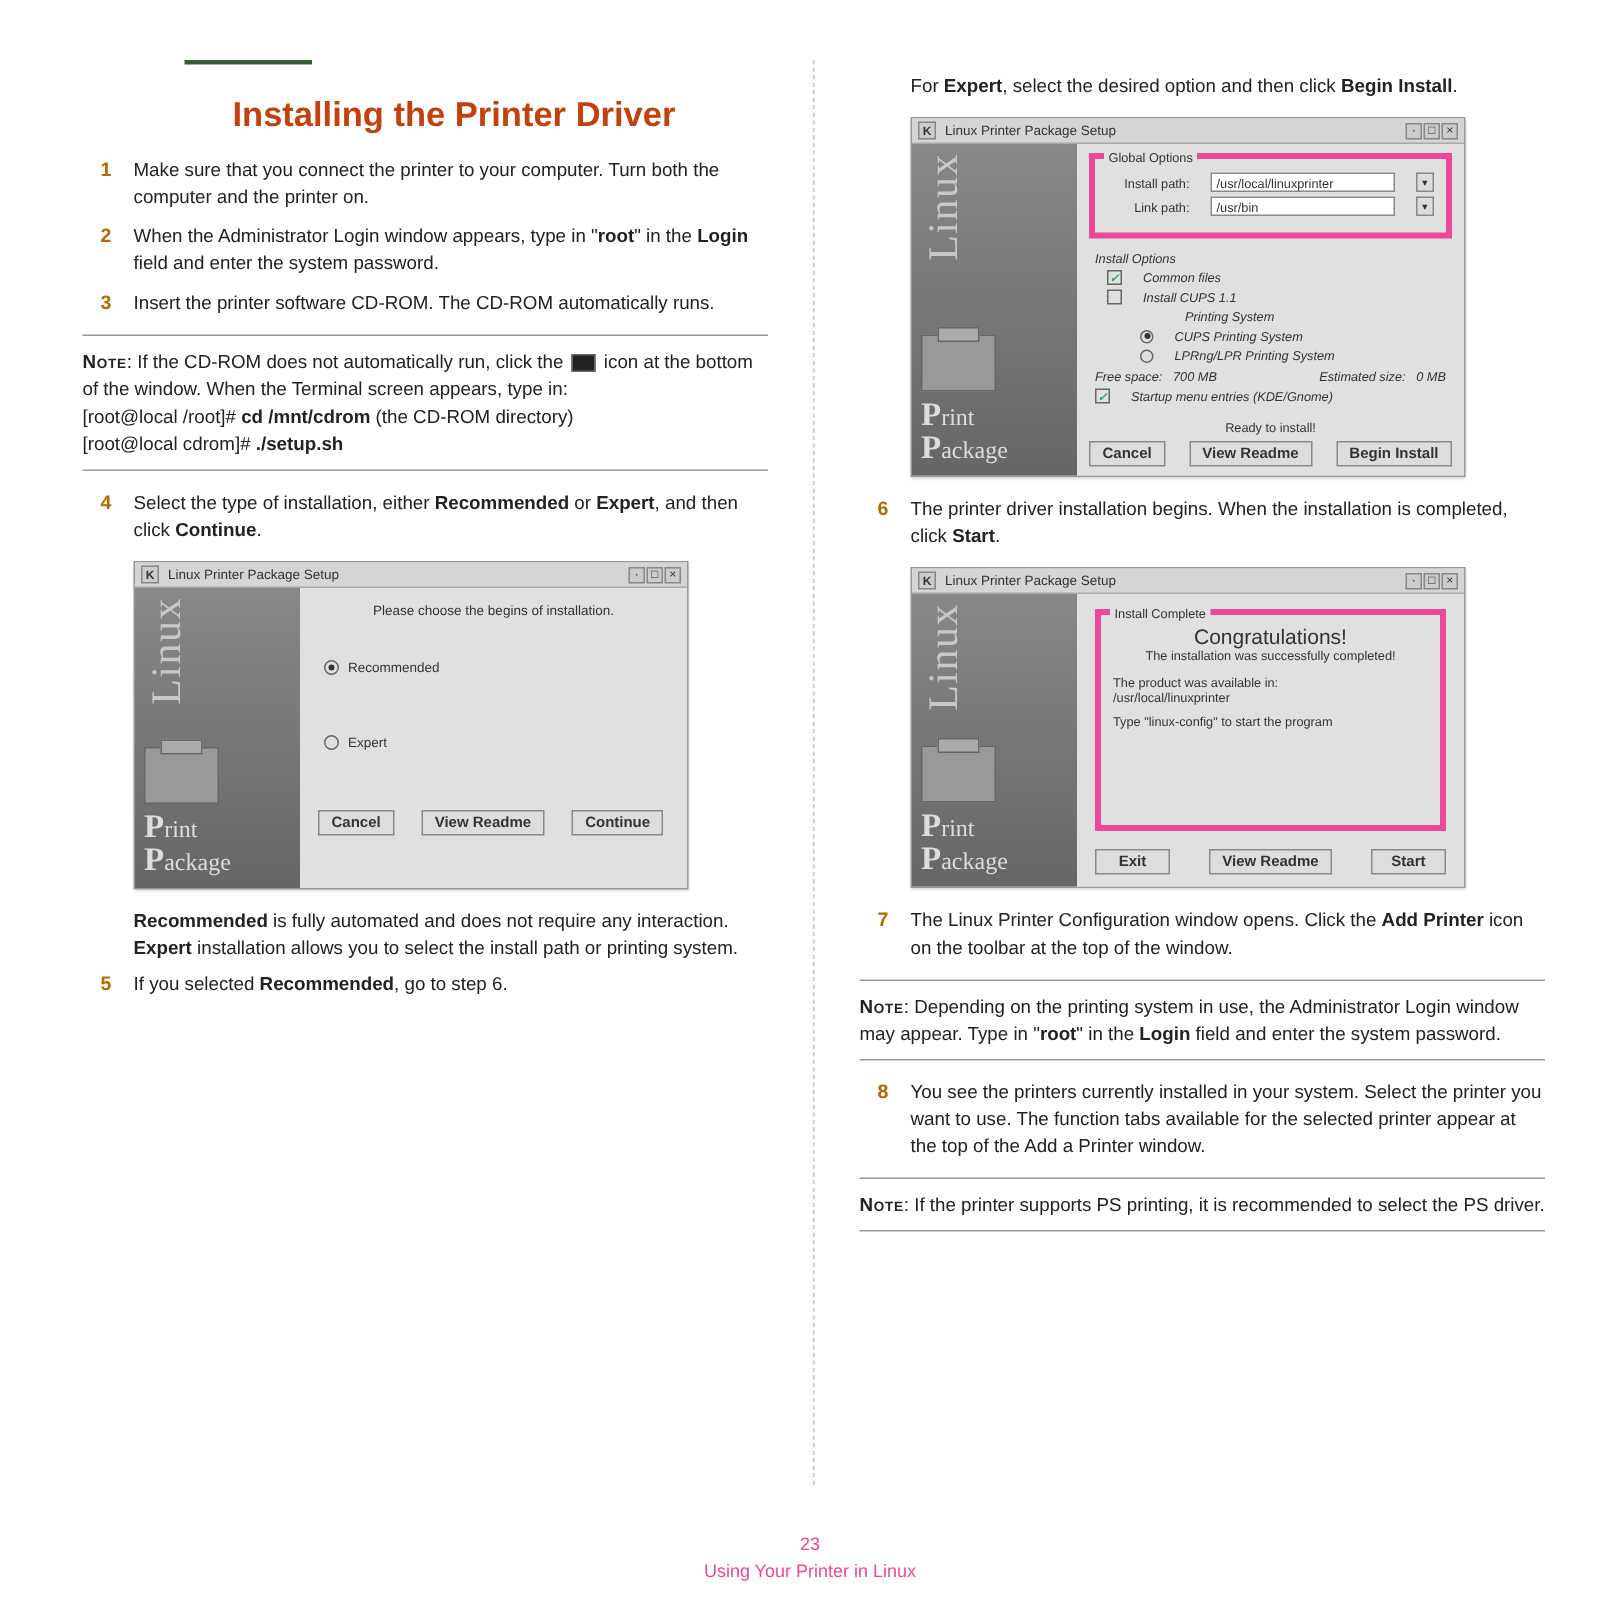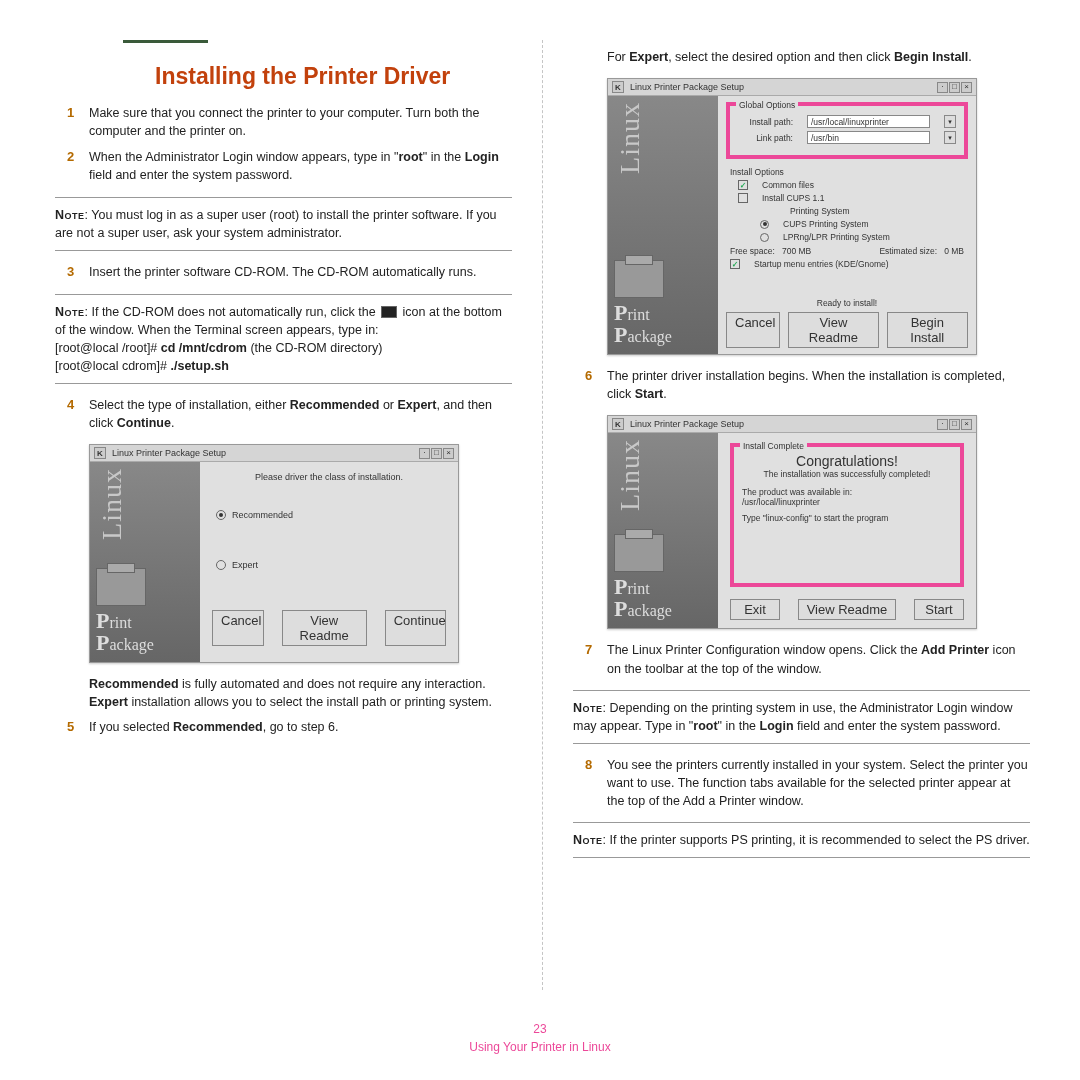--- a/index.html
+++ b/index.html
@@ -151,36 +151,36 @@
   .radio-row { display:flex; align-items:center; gap:6px; margin: 10px 0 10px 4px; }
   .radio {
     width:10px; height:10px; border-radius:50%; border:1px solid #666;
     display:inline-flex; align-items:center; justify-content:center;
   }
   .radio.sel::after { content:""; width:4px; height:4px; border-radius:50%; background:#333; }
   .btn-row { display:flex; gap:8px; margin-top:auto; justify-content:flex-start; }
   .btn-row.sp { justify-content: space-between; }
   .btn {
     border:1px solid #888; background:#ddd; padding:2px 8px;
-    font-size:13px; min-width:50px; text-align:center;
+    font-size:10px; min-width:50px; text-align:center;font-weight:bold;
   }
   .fs {
     border:4px solid #ec4899; padding:6px 8px 8px; margin-bottom:6px; position:relative;
   }
   .fs-legend {
     position:absolute; top:-6px; left:6px; background:#e0e0e0; padding:0 3px;
     font-size:8.5px;
   }
   .field-row { display:flex; align-items:center; gap:14px; margin:3px 0; font-size:8.5px;}
   .field-row .lbl { width:55px; text-align:right; }
   .field-row .inp { flex:1; background:#fff; border:1px solid #888; padding:1px 3px; height:13px; font-size:8.5px;}
   .dd { width:12px; height:13px; border:1px solid #888; background:#ddd; display:inline-flex; align-items:center; justify-content:center; font-size:7px;}
   .chk { width:10px; height:10px; border:1px solid #666; display:inline-flex; align-items:center; justify-content:center; font-size:8px; color:#2a5; font-weight:bold;}
   .stats { display:flex; justify-content:space-between; font-size:8.5px; margin:4px 0 2px;}
-  .ready { text-align:center; font-size:8.5px; margin:18px 0 4px;}
+  .ready { text-align:center; font-size:8.5px; margin:0 0 4px;}
   .footer {
     position:absolute; bottom:24px; left:0; right:0;
     text-align:center; font-size:12px; line-height:1.5; color:#ec4899;
   }
   .right-top { line-height:1.45; margin-bottom:8px; }
   .col-right { padding-top:8px; }
   b { font-weight:bold; }
   .term-ico {
     display:inline-block; width:16px; height:12px;
     border:1px solid #666; background:#222; vertical-align:middle;
@@ -199,23 +199,20 @@
       <div class="num">1</div>
       <div class="txt">Make sure that you connect the printer to your computer. Turn both the computer and the printer on.</div>
     </div>
     <div class="step">
       <div class="num">2</div>
       <div class="txt">
         <span>When the Administrator Login window appears, type in "</span><b>root</b><span>" in the </span><b>Login</b><span> field and enter the system password.</span>
       </div>
     </div>
 
-    <div class="note-block">
-      <span class="note-label">Note</span><span>: You must log in as a super user (root) to install the printer software. If you are not a super user, ask your system administrator.</span>
-    </div>
 
     <div class="step">
       <div class="num">3</div>
       <div class="txt">Insert the printer software CD-ROM. The CD-ROM automatically runs.</div>
     </div>
 
     <div class="note-block">
       <span class="note-label">Note</span><span>: If the CD-ROM does not automatically run, click the </span>
       <span class="term-ico"></span><span> icon at the bottom of the window. When the Terminal screen appears, type in:</span><br>
       <span>[root@local /root]# </span><b>cd /mnt/cdrom</b><span> (the CD-ROM directory)</span><br>
@@ -241,21 +238,21 @@
       </div>
       <div class="shot-body" style="min-height:200px;">
         <div class="shot-left">
           <div class="linux-text">Linux</div>
           <div>
             <div class="printer-ico"></div>
             <div class="pkg-text"><span class="big">P</span><span>rint</span><br><span class="big">P</span><span>ackage</span></div>
           </div>
         </div>
         <div class="shot-right">
-          <div class="prompt">Please driver the class of installation.</div>
+          <div class="prompt">Please choose the begins of installation.</div>
           <div class="radio-row">
             <span class="radio sel"></span>
             <span>Recommended</span>
           </div>
           <div style="height:20px;"></div>
           <div class="radio-row">
             <span class="radio"></span>
             <span>Expert</span>
           </div>
           <div class="btn-row" style="gap:18px; margin-top:30px;">
@@ -311,21 +308,21 @@
               <span class="lbl">Install path:</span>
               <span class="inp">/usr/local/linuxprinter</span>
               <span class="dd">▾</span>
             </div>
             <div class="field-row">
               <span class="lbl">Link path:</span>
               <span class="inp">/usr/bin</span>
               <span class="dd">▾</span>
             </div>
           </div>
-          <div class="fs" style="border:none; padding:2px 4px;">
+          <div class="fs" style="border:none; padding:2px 4px;font-style:italic;">
             <div class="fs-legend" style="position:static; background:none; padding:0; margin-bottom:2px;">Install Options</div>
             <div class="field-row" style="margin-left:8px;">
               <span class="chk">✓</span>
               <span>Common files</span>
             </div>
             <div class="field-row" style="margin-left:8px;">
               <span class="chk"></span>
               <span>Install CUPS 1.1</span>
             </div>
             <div style="margin-left:30px;">

